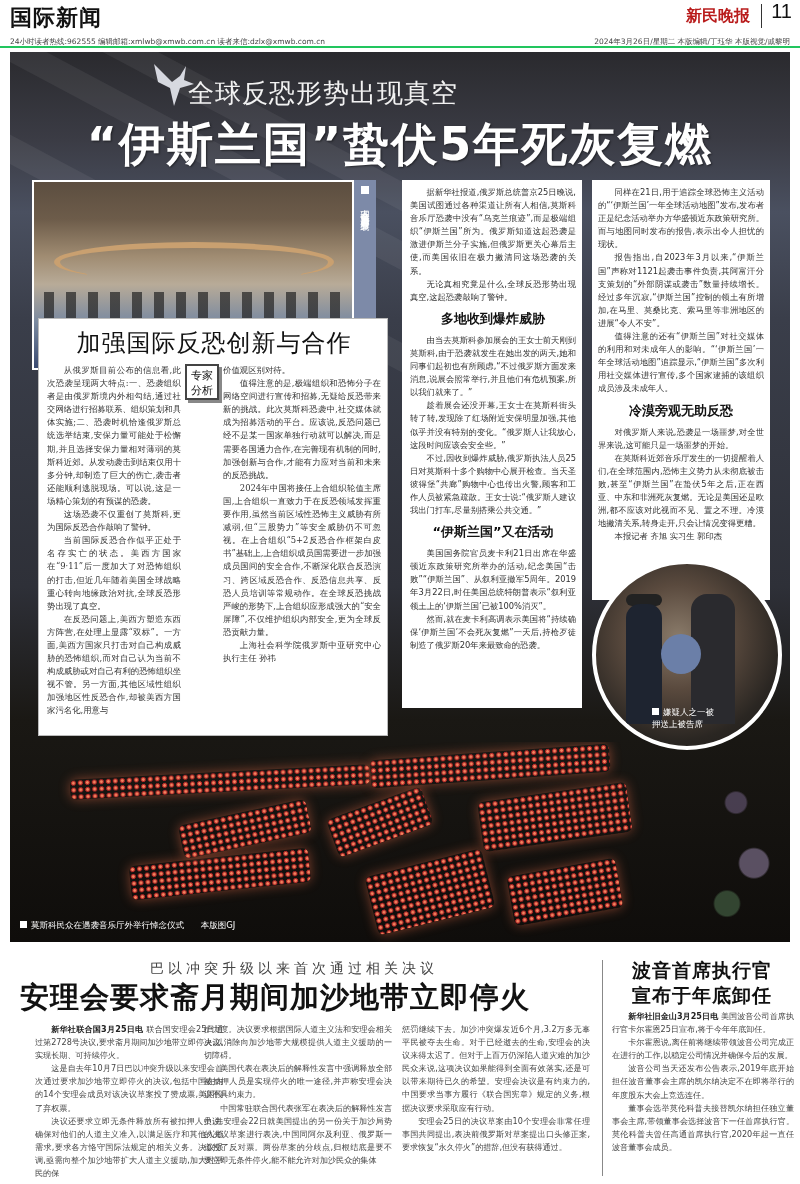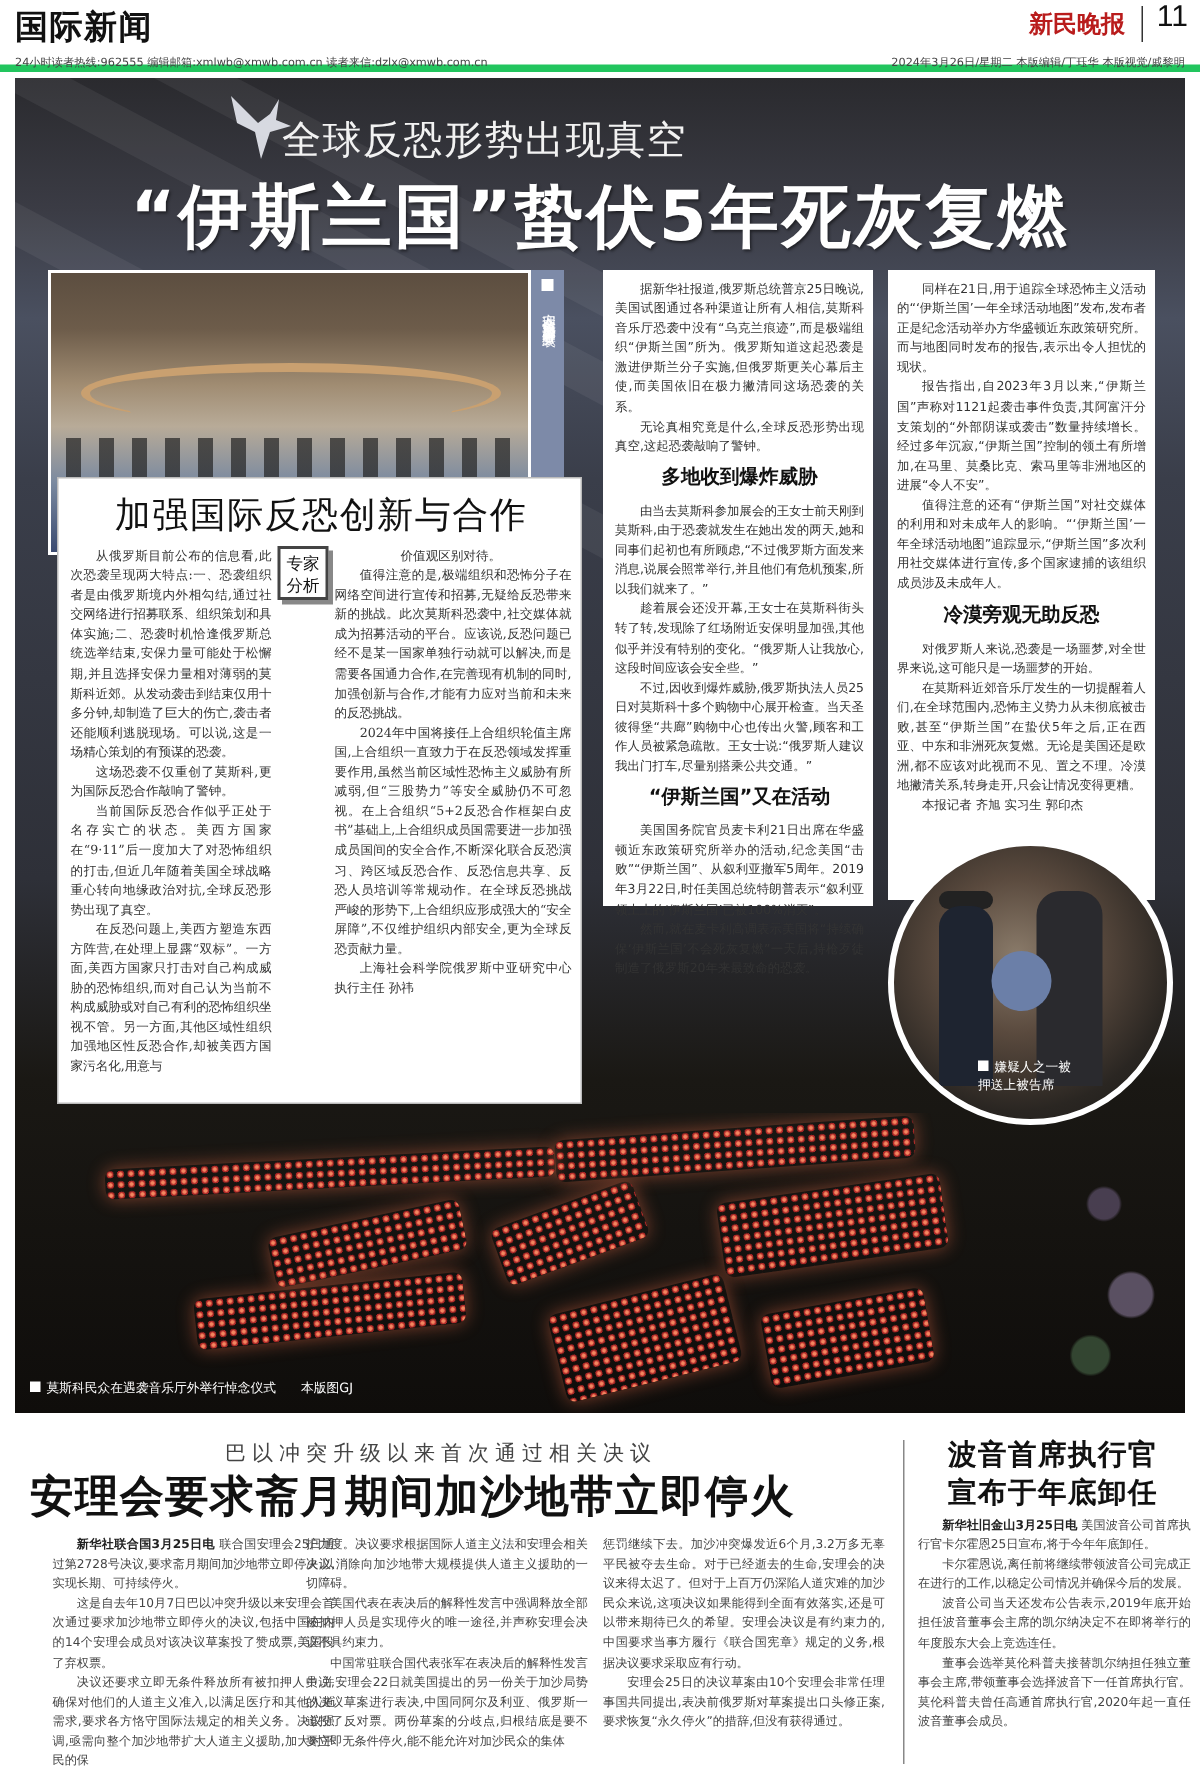--- a/index.html
+++ b/index.html
@@ -1,20 +1,20 @@
 <!DOCTYPE html>
 <html><head>
 <meta charset="utf-8">
 <style>
   * { box-sizing: border-box; margin: 0; padding: 0; }
   html, body { width: 800px; height: 1184px; overflow: hidden; background: #fff; }
   body { font-family: "DejaVu Sans", "Liberation Sans", sans-serif; color: #222; position: relative; }
 
   
-  .hdr { position: absolute; left: 0; top: 0; width: 800px; height: 48px; border-bottom: 5px solid #22c55e; }
+  .hdr { position: absolute; left: 0; top: 0; width: 800px; height: 48px; border-bottom: 2px solid #22c55e; }
   .hdr .section { position: absolute; left: 10px; top: 3px; font-size: 22px; font-weight: bold; color: #111; letter-spacing: 1px; font-family: "DejaVu Sans", sans-serif; }
   .hdr .contact { position: absolute; left: 10px; top: 37px; font-size: 7.5px; color: #444; white-space: nowrap; }
   .hdr .paper { position: absolute; right: 50px; top: 6px; font-size: 16px; font-weight: bold; font-family: "DejaVu Serif", serif; color: #b91c1c; }
   .hdr .sep { position: absolute; right: 38px; top: 4px; width: 1px; height: 24px; background: #333; }
   .hdr .pageno { position: absolute; right: 8px; top: 0px; font-size: 20px; color: #111; font-family: "Liberation Sans", sans-serif; }
   .hdr .dateline { position: absolute; right: 10px; top: 37px; font-size: 7.5px; color: #444; white-space: nowrap; }
 
   
   .hero { position: absolute; left: 10px; top: 52px; width: 780px; height: 890px;
     background: linear-gradient(180deg, #2a2a2e 0%, #3b3c45 10%, #4a5060 18%, #3a3e4a 30%, #2e3038 60%, #1a1814 75%, #0f0d0b 100%); overflow: hidden; }
@@ -28,29 +28,29 @@
     background: linear-gradient(180deg, #5c4e40 0%, #6d5c4a 20%, #a08c72 40%, #b8ab98 55%, #7b8aa0 75%, #3a4a70 100%); border: 2px solid #fff; }
   .photo-un .desk { position: absolute; left: 20px; top: 60px; width: 280px; height: 40px; border-radius: 50%; border: 6px solid #c9a070; border-bottom: none; }
   .photo-un .figs { position: absolute; left: 10px; top: 110px; width: 300px; height: 70px;
     background: repeating-linear-gradient(90deg, #222 0 10px, transparent 10px 22px); opacity: .7; }
   .cap-v { position: absolute; left: 344px; top: 128px; width: 22px; height: 190px; background: #7d8aa8; color: #fff; font-size: 9px; writing-mode: vertical-rl; padding: 6px 5px; letter-spacing: 1px; }
   .cap-v .sq { display: inline-block; width: 8px; height: 8px; background: #fff; margin-bottom: 4px; }
 
   
   .box { position: absolute; background: #fff; }
   .box-left { left: 38px; top: 318px; width: 350px; height: 418px; border: 1px solid #bbb; }
-  .box-mid { left: 402px; top: 128px; width: 180px; height: 424px; }
+  .box-mid { left: 402px; top: 128px; width: 180px; height: 528px; }
   .box-right { left: 592px; top: 128px; width: 178px; height: 420px; }
 
   .h-expert { position: absolute; left: 12px; top: 8px; width: 326px; font-size: 24px; color: #111; letter-spacing: 1px; text-align: center; font-family: "DejaVu Sans", sans-serif; }
   .badge { position: absolute; left: 146px; top: 45px; width: 34px; height: 36px; border: 2px solid #444; box-shadow: 3px 3px 0 #888; background: #fff; font-size: 11px; line-height: 15px; text-align: center; padding-top: 2px; color: #111; }
 
   .col { position: absolute; font-family: "DejaVu Serif", serif; font-size: 8.4px; line-height: 13.1px; color: #333; text-align: justify; }
   .col p { text-indent: 2em; }
-  .col p.noind { text-indent: 0; margin-left: 44px; }
+  .col p.noind { text-indent: 0; }
   .col .sub { text-indent: 0; text-align: center; font-family: "DejaVu Sans", sans-serif; font-weight: bold; font-size: 13px; line-height: 22px; color: #111; margin: 4px 0; }
   .col .byline { text-indent: 2em; }
 
   .el-col1 { left: 8px; top: 45px; width: 136px; }
   .el-col2 { left: 186px; top: 45px; width: 156px; }
 
   .mid-col { left: 8px; top: 6px; width: 166px; font-family: "DejaVu Sans", sans-serif; font-size: 8.3px; }
   .right-col { left: 6px; top: 6px; width: 166px; font-family: "DejaVu Sans", sans-serif; font-size: 8.3px; }
 
   

